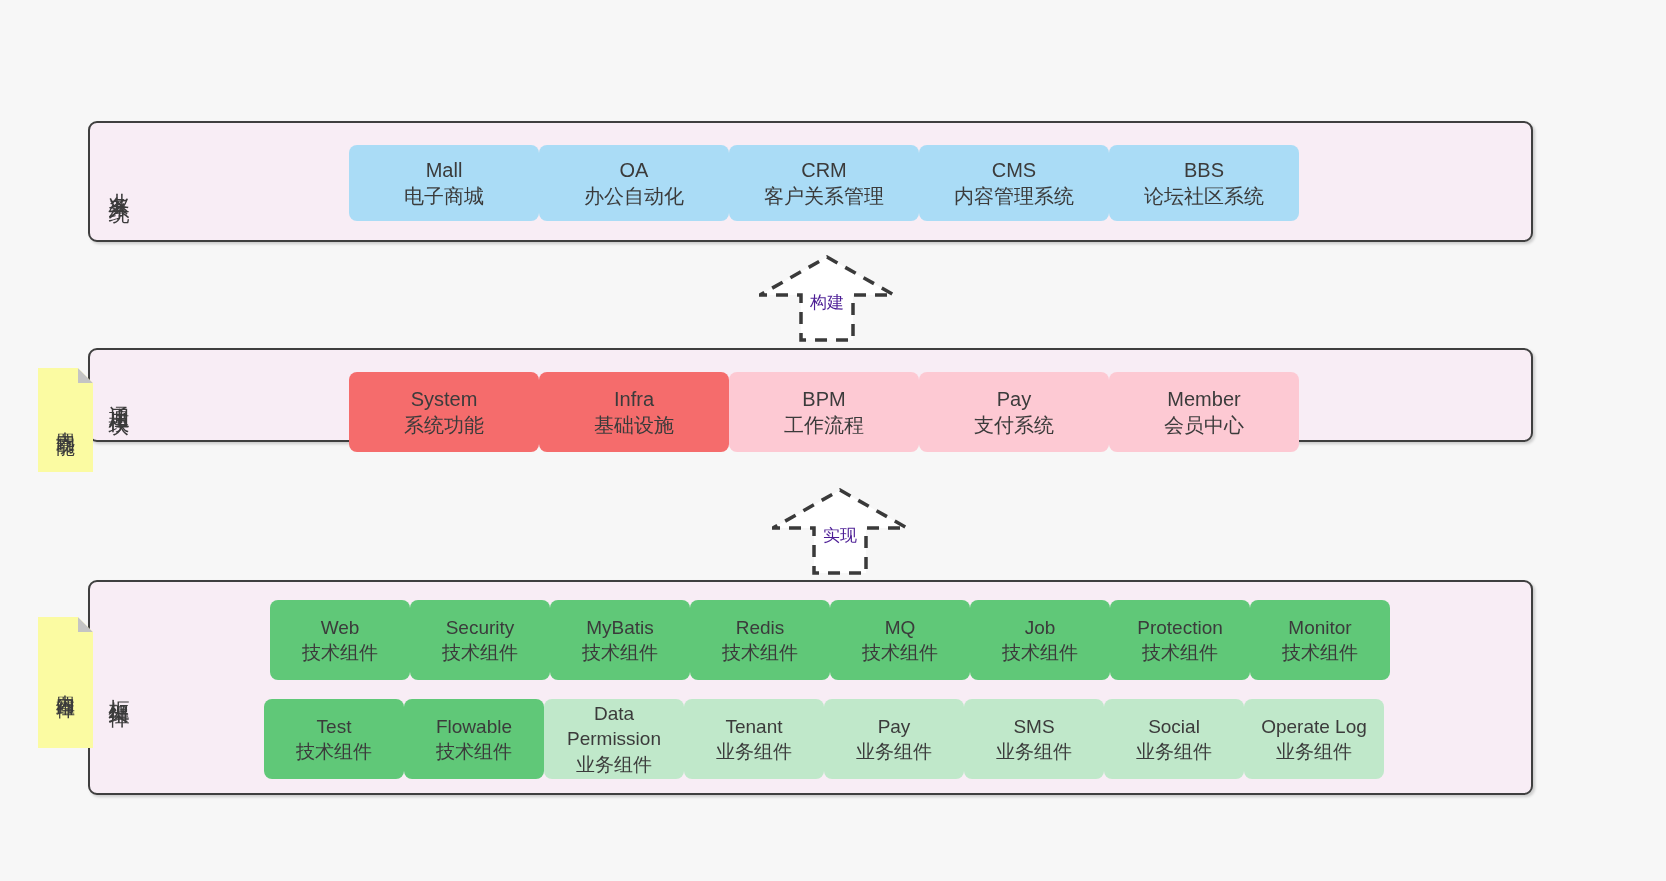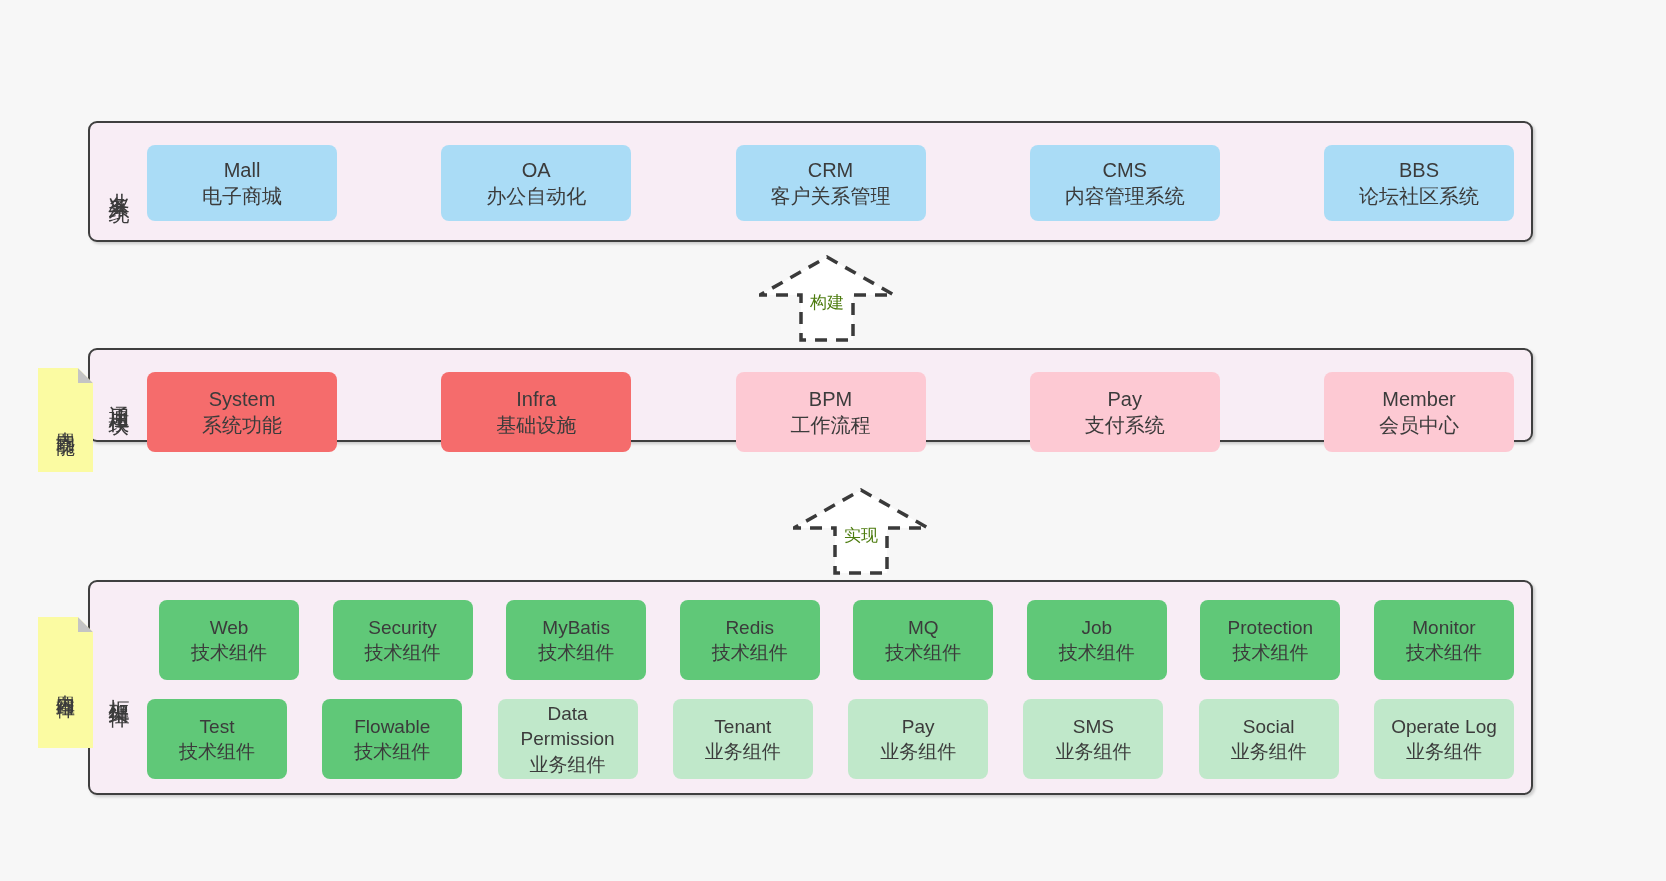--- a/index.html
+++ b/index.html
@@ -23,22 +23,22 @@
   .layer.components { top:580px; height:215px; }
 
   .layer-label {
     position:absolute; left:10px; top:0; bottom:0; width:38px;
     display:flex; align-items:center; justify-content:center;
     writing-mode:vertical-rl; text-orientation:upright;
     font-size:21px; letter-spacing:3px; color:#3b3b3b;
   }
 
   .row {
-    position:absolute; left:57px; right:17px;
-    display:flex; justify-content:space-between; align-items:center;
+    position:absolute; left:44px; right:17px;
+    display:flex; justify-content:center; align-items:center;
   }
   .business .row   { top:22px;  height:76px; }
   .modules .row    { top:22px;  height:80px; }
   .components .row1{ top:18px;  height:80px;padding-left:12px; }
   .components .row2{ top:117px; height:80px; }
 
   
   .box {
     border-radius:8px;
     display:flex; flex-direction:column; justify-content:center; align-items:center;
@@ -71,26 +71,26 @@
     clip-path:polygon(0 0, 100% 100%, 0 100%);
   }
   .note-text {
     writing-mode:vertical-rl; text-orientation:upright;
     font-size:19px; letter-spacing:2px; color:#3b3b3b;
   }
 
   
   .arrow { position:absolute; width:136px; height:90px; }
   .arrow.a1 { left:759px; top:254px; }
-  .arrow.a2 { left:793px; top:487px; }
+  .arrow.a2 { left:772px; top:487px; }
   .arrow svg { display:block; }
   .arrow-label {
     position:absolute; left:50%; top:36px; transform:translateX(-50%);
     background:#ffffff; padding:1px 3px;
-    font-size:17px; color:#4d7c0f; white-space:nowrap;
+    font-size:17px; color:#4c1d95; white-space:nowrap;
   }
 </style>
 </head>
 <body>
 
 <div id="canvas">
 
   <div class="layer business">
     <div class="layer-label">业务系统</div>
     <div class="row">

